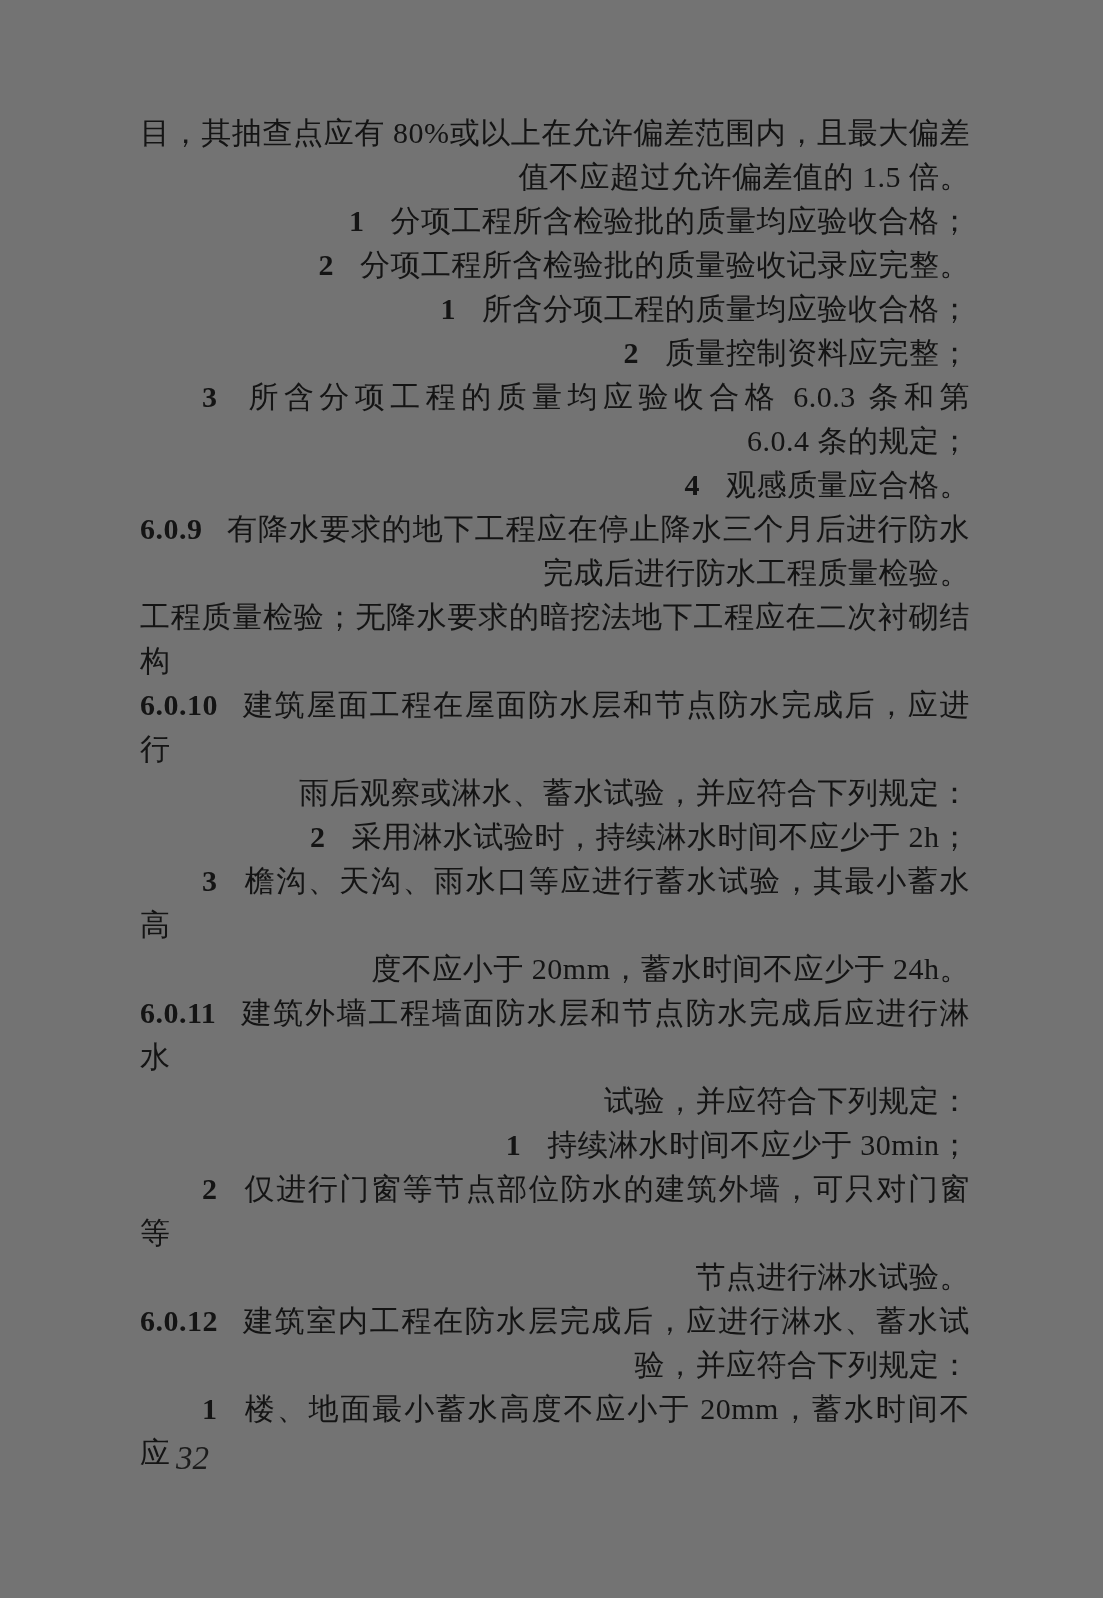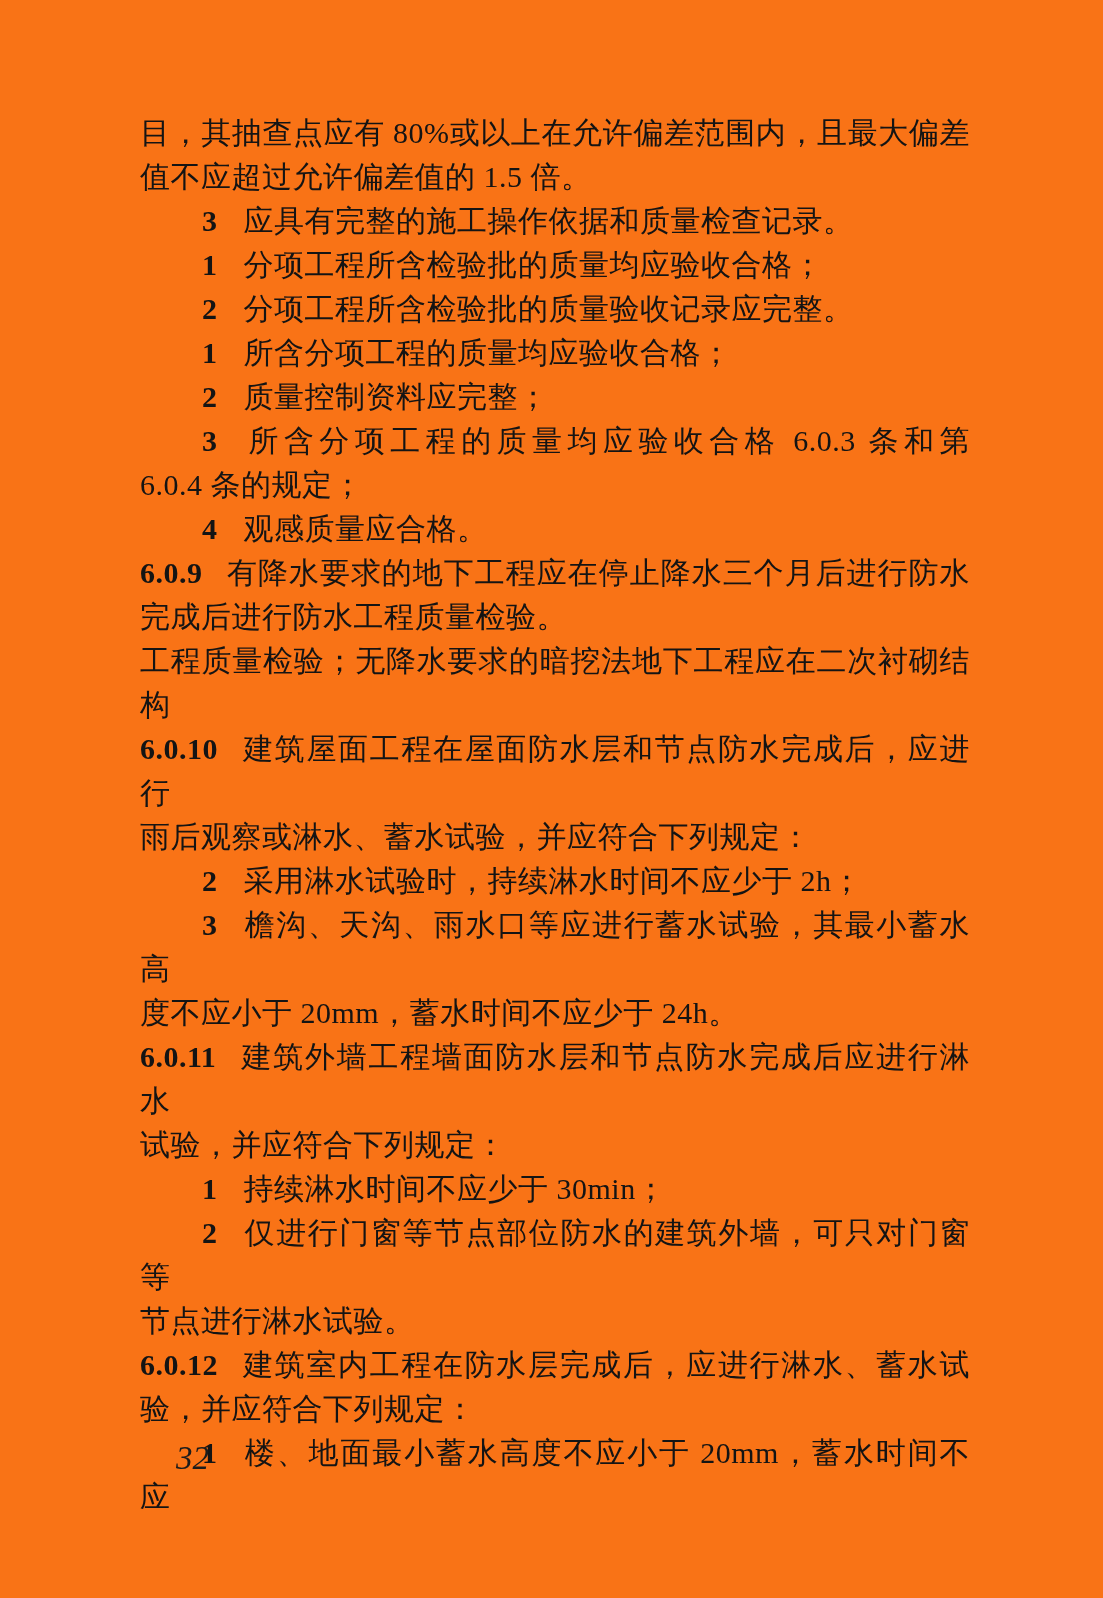--- a/index.html
+++ b/index.html
@@ -5,32 +5,32 @@
   * { margin: 0; padding: 0; box-sizing: border-box; }
   html, body { background: #ffffff; }
   body {
     width: 1103px; height: 1598px;
     font-family: "Liberation Serif", serif;
     color: #141414;
   }
   .page {
     position: relative;
     width: 1103px; height: 1598px;
-    background: #f97316;
+    background: #737373;
     overflow: hidden;
   }
   .content {
     position: absolute;
     left: 140px; top: 111px;
     width: 830px;
   }
   .line {
     font-size: 30px;
     line-height: 44px;
-    text-align: left;
+    text-align: right;
     letter-spacing: 0.5px;
   }
   .line.stretch {
     text-align: justify;
     text-align-last: justify;
     text-justify: inter-character;
   }
   .line.item { text-indent: 62px; }
   .num {
     font-weight: bold;
@@ -47,21 +47,20 @@
     color: #1c1c1c;
   }
 </style>
 </head>
 <body>
 
 <div class="page">
   <div class="content">
       <div class="line cont stretch"><span>目，其抽查点应有 80%或以上在允许偏差范围内，且最大偏差</span></div>
       <div class="line cont"><span>值不应超过允许偏差值的 1.5 倍。</span></div>
-      <div class="line item"><span class="num">3</span><span>应具有完整的施工操作依据和质量检查记录。</span></div>
       <div class="line item"><span class="num">1</span><span>分项工程所含检验批的质量均应验收合格；</span></div>
       <div class="line item"><span class="num">2</span><span>分项工程所含检验批的质量验收记录应完整。</span></div>
       <div class="line item"><span class="num">1</span><span>所含分项工程的质量均应验收合格；</span></div>
       <div class="line item"><span class="num">2</span><span>质量控制资料应完整；</span></div>
       <div class="line item stretch"><span class="num">3</span><span>所含分项工程的质量均应验收合格 6.0.3 条和第</span></div>
       <div class="line cont"><span>6.0.4 条的规定；</span></div>
       <div class="line item"><span class="num">4</span><span>观感质量应合格。</span></div>
       <div class="line section stretch"><span class="num">6.0.9</span><span>有降水要求的地下工程应在停止降水三个月后进行防水</span></div>
       <div class="line cont"><span>完成后进行防水工程质量检验。</span></div>
       <div class="line cont stretch"><span>工程质量检验；无降水要求的暗挖法地下工程应在二次衬砌结构</span></div>

